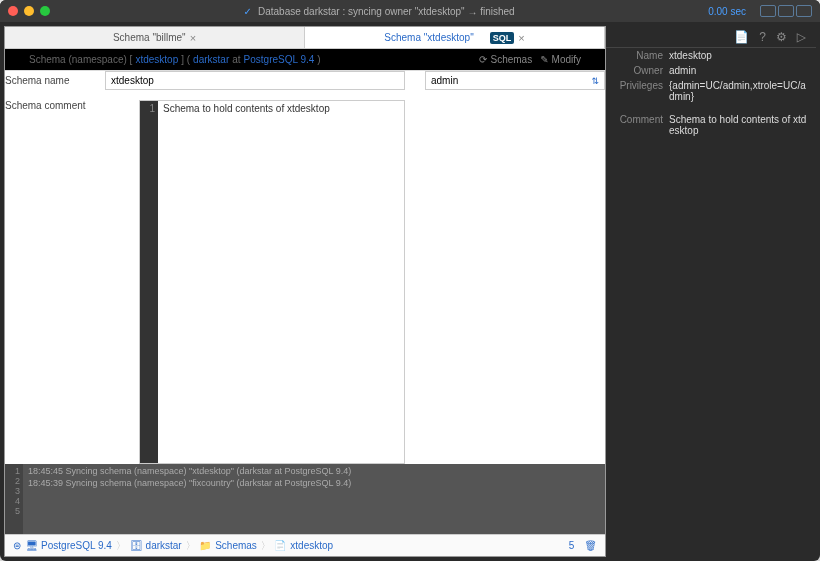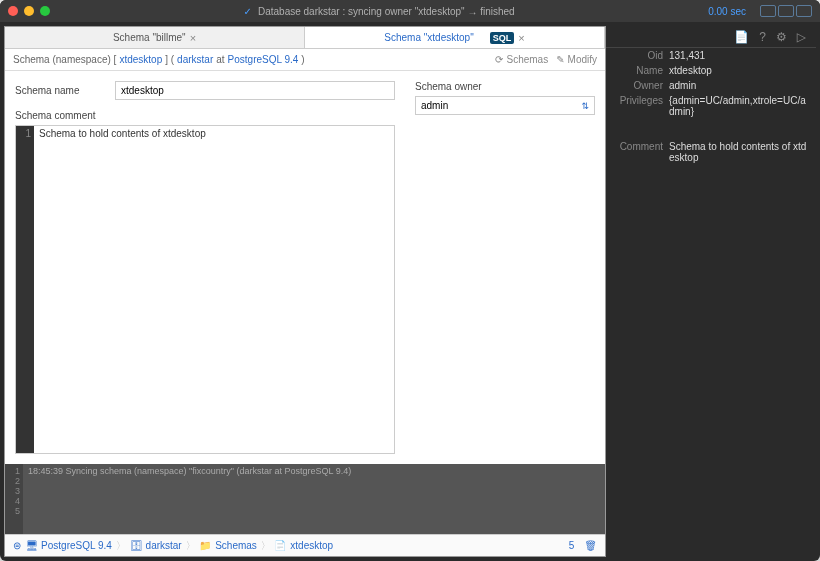--- a/index.html
+++ b/index.html
@@ -14,34 +14,34 @@
 .title-time { font-size: 10px; color: #4a9eff; margin-left: auto; text-align: right; }
 .toolbar-right { display: flex; gap: 2px; margin-left: 8px; }
 .toolbar-right .sq { width: 16px; height: 12px; border: 1px solid #5a7a9a; border-radius: 2px; }
 .content-row { flex: 1; display: flex; min-height: 0; }
 .main { flex: 1; display: flex; flex-direction: column; background: #e8e8e8; border: 1px solid #999; margin: 4px 0 4px 4px; min-width: 0; }
 .tabs { height: 22px; display: flex; background: #f0f0f0; border-bottom: 1px solid #ccc; font-size: 10px; }
 .tab { flex: 1; display: flex; align-items: center; justify-content: center; gap: 4px; border-right: 1px solid #ccc; cursor: pointer; color: #555; }
 .tab.active { background: #fff; color: #2a6ac8; }
 .tab .x { color: #888; font-size: 11px; }
 .sql-badge { background: #0c4a6e; color: #fff; padding: 1px 3px; border-radius: 2px; font-size: 9px; font-weight: bold; margin-left: 12px; }
-.breadcrumb { height: 22px; background: #ffffff; display: flex; align-items: center; padding: 0 8px; font-size: 10px; border-bottom: 1px solid #ddd; }
+.breadcrumb { height: 22px; background: #000000; display: flex; align-items: center; padding: 0 24px; font-size: 10px; border-bottom: 1px solid #ddd; }
 .breadcrumb .lbl { color: #666; }
 .breadcrumb .link { color: #2a6ac8; margin: 0 3px; }
 .breadcrumb .actions { margin-left: auto; display: flex; gap: 8px; }
 .breadcrumb .act { color: #888; cursor: pointer; display: flex; align-items: center; gap: 3px; }
-.form-area { flex: 1; background: #fff; padding: 10px; display: flex; gap: 20px; overflow: hidden; }
+.form-area { flex: 1; background: #fff; display: flex; gap: 20px; overflow: hidden; }
 .col-left { flex: 1; display: flex; flex-direction: column; }
 .col-right { width: 180px; }
 .field-row { display: flex; align-items: center; gap: 10px; margin-bottom: 10px; }
 .field-label { font-size: 10px; color: #444; min-width: 90px; }
 .field-input { flex: 1; border: 1px solid #ccc; padding: 3px 5px; font-size: 10px; background: #fff; }
 .field-select { width: 100%; border: 1px solid #ccc; padding: 3px 5px; font-size: 10px; background: #fff; display: flex; justify-content: space-between; align-items: center; }
 .field-select .arrow { color: #2a6ac8; font-size: 9px; }
-.comment-section { flex: 1; display: flex; flex-direction: column; }
+.comment-section { flex: 1; display: flex; flex-direction: row; gap: 44px; }
 .comment-editor { flex: 1; border: 1px solid #ccc; display: flex; background: #fff; font-family: monospace; font-size: 10px; }
 .gutter { width: 18px; background: #333; color: #888; text-align: right; padding: 2px 3px; }
 .editor-text { padding: 2px 5px; color: #333; white-space: pre; }
 .log-panel { height: 70px; background: #555; color: #aaa; font-size: 9px; display: flex; font-family: monospace; }
 .log-gutter { width: 18px; background: #444; color: #888; padding: 2px 3px; text-align: right; }
 .log-lines { padding: 2px 5px; line-height: 1.3; }
 .footer { height: 22px; background: #fafafa; border-top: 1px solid #ccc; display: flex; align-items: center; padding: 0 8px; font-size: 10px; color: #2a6ac8; gap: 4px; }
 .footer .crumb { display: flex; align-items: center; gap: 3px; }
 .footer .sep { color: #bbb; }
 .footer .count { margin-left: auto; }
@@ -118,31 +118,31 @@
           </div>
           <div class="comment-section">
             <span class="field-label" style="margin-bottom:4px">Schema comment</span>
             <div class="comment-editor">
               <div class="gutter">1</div>
               <div class="editor-text">Schema to hold contents of xtdesktop</div>
             </div>
           </div>
         </div>
         <div class="col-right">
-          <div class="field-label" style="margin-bottom:4px">Schema owner</div>
           <div class="field-select">
             <span>admin</span>
             <span class="arrow">⇅</span>
           </div>
         </div>
       </div>
 
       <div class="log-panel">
         <div class="log-gutter">1<br>2<br>3<br>4<br>5</div>
         <div class="log-lines">
+          <div>18:45:45 Syncing schema (namespace) "xtdesktop" (darkstar at PostgreSQL 9.4)</div>
           <div>18:45:39 Syncing schema (namespace) "fixcountry" (darkstar at PostgreSQL 9.4)</div>
         </div>
       </div>
 
       <div class="footer">
         <span style="color:#2a6ac8">⊜</span>
         <span class="crumb">🖥 <span>PostgreSQL 9.4</span></span>
         <span class="sep">〉</span>
         <span class="crumb">🗄 <span>darkstar</span></span>
         <span class="sep">〉</span>
@@ -156,35 +156,31 @@
 
     <div class="side">
       <div class="side-icons">
         <span>📄</span>
         <span>?</span>
         <span>⚙</span>
         <span>▷</span>
       </div>
       <div class="side-table">
         <div class="side-row">
-            <span class="k">Oid</span>
-            <span class="v">131,431</span>
-          </div>
-        <div class="side-row">
             <span class="k">Name</span>
             <span class="v">xtdesktop</span>
           </div>
         <div class="side-row">
             <span class="k">Owner</span>
             <span class="v">admin</span>
           </div>
         <div class="side-row">
             <span class="k">Privileges</span>
             <span class="v">{admin=UC/admin,xtrole=UC/admin}</span>
           </div>
-        <div class="side-row" style="margin-top:20px">
+        <div class="side-row" style="margin-top:8px">
             <span class="k">Comment</span>
             <span class="v">Schema to hold contents of xtdesktop</span>
           </div>
       </div>
     </div>
   </div>
 </div>
 
 </body></html>

